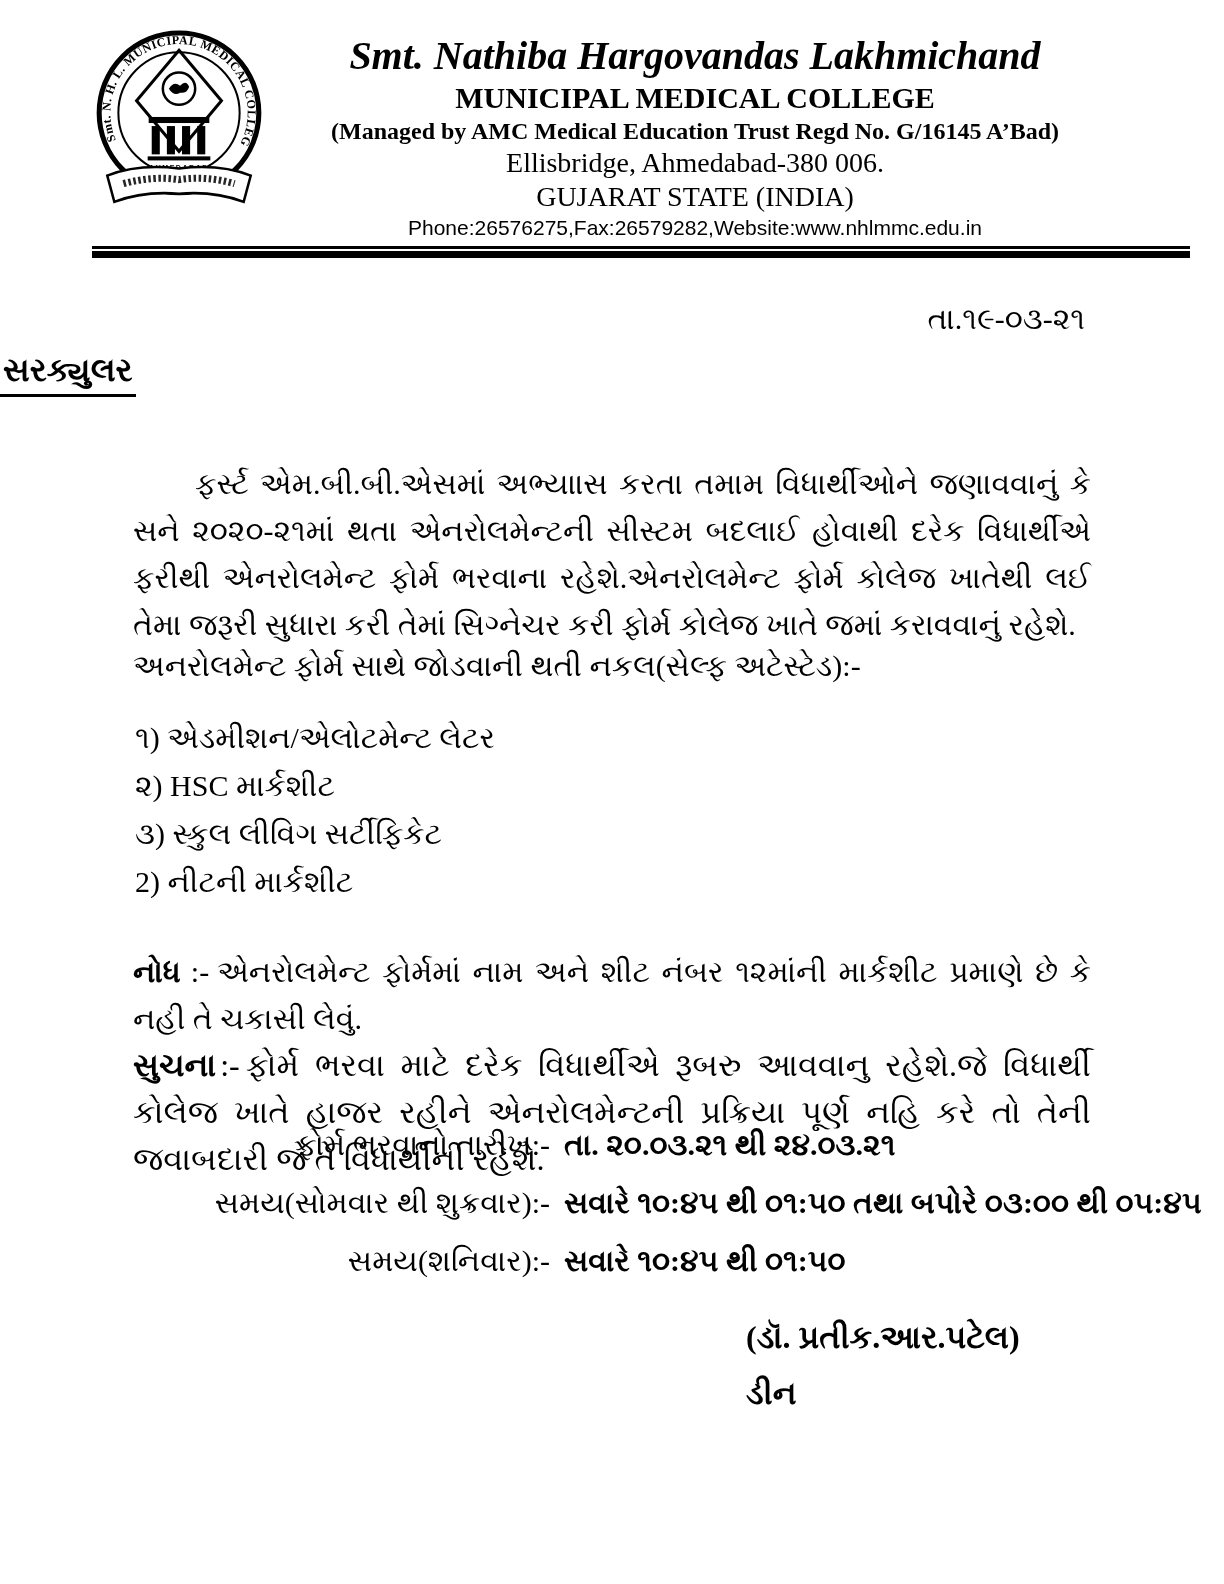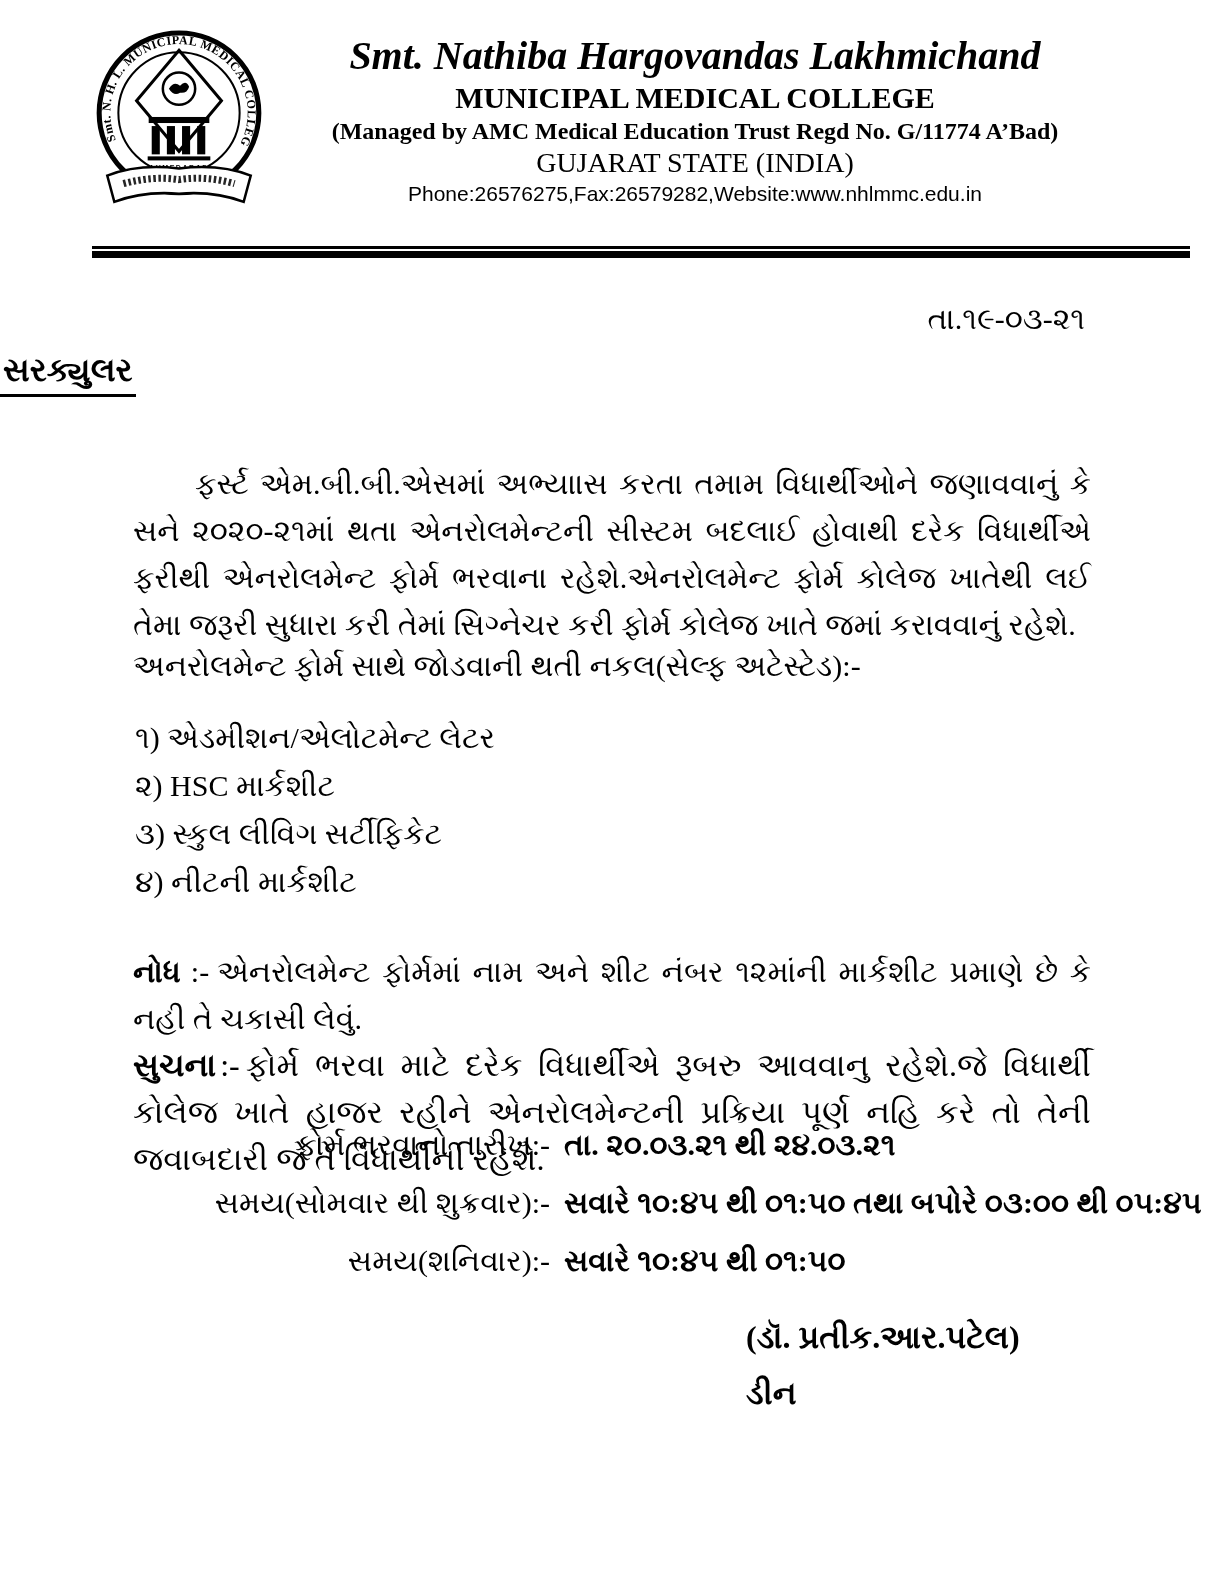--- a/index.html
+++ b/index.html
@@ -85,21 +85,22 @@
       <g>
         <path d="M14,150 Q45,138 85,143 Q125,138 156,150 L149,176 Q120,165 85,168 Q50,165 21,176 Z" fill="#fff" stroke="#000" stroke-width="2.5"></path>
         <path d="M30,158 Q60,150 85,154 Q112,150 140,158" fill="none" stroke="#000" stroke-width="7" stroke-dasharray="2.5 2.5" opacity="0.85"></path>
       </g>
     </svg>
   </div>
 
   <div class="header-text">
     <div class="h-line1">Smt. Nathiba Hargovandas Lakhmichand</div>
     <div class="h-line2">MUNICIPAL MEDICAL COLLEGE</div>
-    <div class="h-line3">(Managed by AMC Medical Education Trust Regd No. G/11774 A’Bad)</div>
+    <div class="h-line3">(Managed by AMC Medical Education Trust Regd No. G/16145 A’Bad)</div>
+    <div class="h-line4">Ellisbridge, Ahmedabad-380 006.</div>
     <div class="h-line5">GUJARAT STATE (INDIA)</div>
     <div class="h-line6">Phone:26576275,Fax:26579282,Website:www.nhlmmc.edu.in</div>
   </div>
 
   <div class="divider">
     <div class="thin"></div>
     <div class="gap"></div>
     <div class="thick"></div>
   </div>
 
@@ -110,21 +111,21 @@
   </div>
 
   <p class="body-para">ફર્સ્ટ એમ.બી.બી.એસમાં અભ્યાાસ કરતા તમામ વિધાર્થીઓને જણાવવાનું કે સને ૨૦૨૦-૨૧માં થતા એનરોલમેન્ટની સીસ્ટમ બદલાઈ હોવાથી દરેક વિધાર્થીએ ફરીથી એનરોલમેન્ટ ફોર્મ ભરવાના રહેશે.એનરોલમેન્ટ ફોર્મ કોલેજ ખાતેથી લઈ તેમા જરૂરી સુધારા કરી તેમાં સિગ્નેચર કરી ફોર્મ કોલેજ ખાતે જમાં કરાવવાનું રહેશે.</p>
 
   <div class="attach-head">અનરોલમેન્ટ ફોર્મ સાથે જોડવાની થતી નકલ(સેલ્ફ અટેસ્ટેડ):-</div>
 
   <div class="attach-list">
     <div class="attach-item">૧) એડમીશન/એલોટમેન્ટ લેટર</div>
     <div class="attach-item">૨) HSC  માર્કશીટ</div>
     <div class="attach-item">૩) સ્કુલ લીવિગ સર્ટીફિકેટ</div>
-    <div class="attach-item">૪) નીટની માર્કશીટ</div>
+    <div class="attach-item">2) નીટની માર્કશીટ</div>
   </div>
 
   <p class="note-para"><span class="lbl-bold">નોધ</span><span class="sep">:-</span><span>એનરોલમેન્ટ ફોર્મમાં નામ અને શીટ નંબર ૧૨માંની માર્કશીટ પ્રમાણે છે કે નહી તે ચકાસી લેવું.</span></p>
 
   <p class="instr-para"><span class="lbl-bold">સુચના</span><span class="sep-tight">:-</span><span>ફોર્મ ભરવા માટે દરેક વિધાર્થીએ રૂબરુ આવવાનુ રહેશે.જે વિધાર્થી કોલેજ ખાતે હાજર રહીને એનરોલમેન્ટની પ્રક્રિયા પૂર્ણ નહિ કરે તો તેની જવાબદારી જે તે વિધાર્થીની રહેશે.</span></p>
 
   <div class="schedule">
     <div class="sched-row">
       <span class="sched-label">ફોર્મ ભરવાનો તારીખ:-</span>
       <span class="sched-value">તા. ૨૦.૦૩.૨૧ થી ૨૪.૦૩.૨૧</span>

